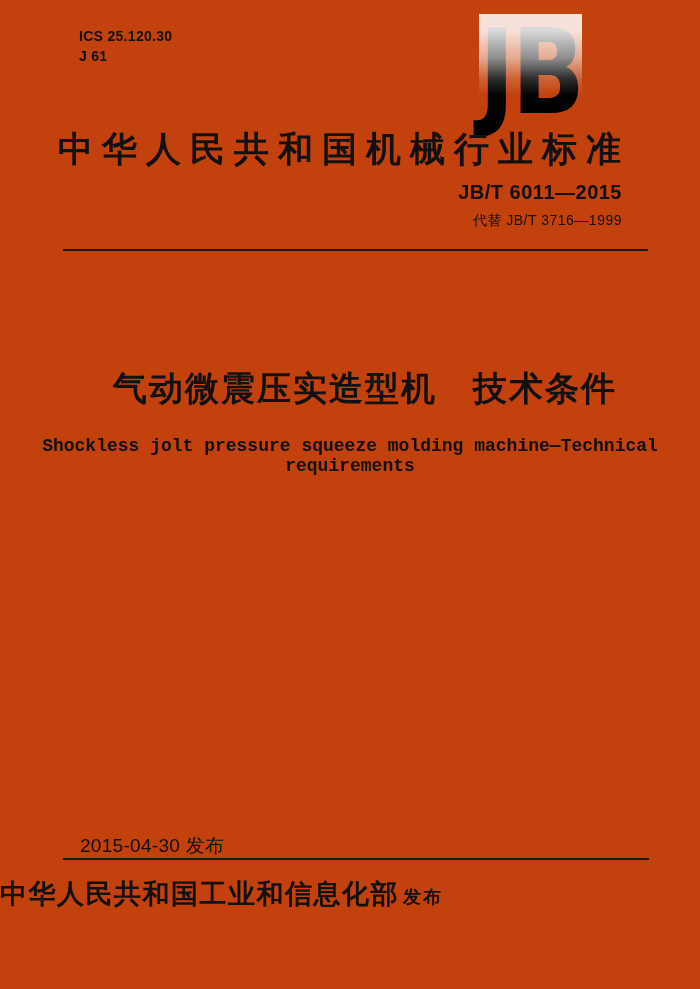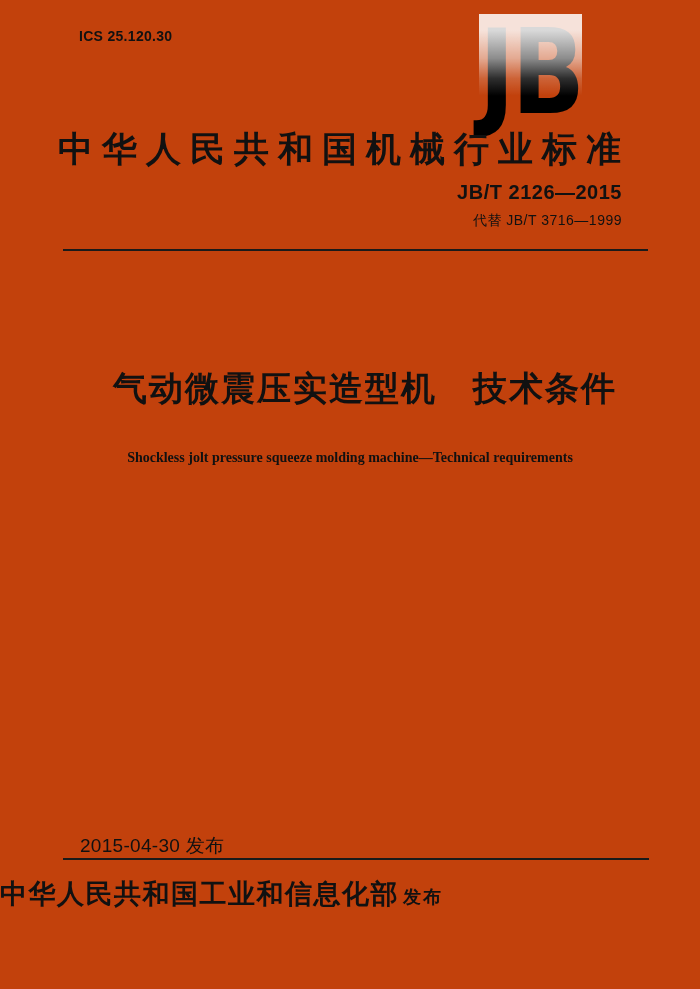--- a/index.html
+++ b/index.html
@@ -67,22 +67,22 @@
     position:absolute;left:0;top:366px;width:700px;
     text-align:center;
     font-size:34px;font-weight:bold;
     letter-spacing:2px;
     white-space:pre;
     margin-left:15px;
   }
   .main-title-en{
     position:absolute;left:0;top:436px;width:700px;
     text-align:center;
-    font-family:Liberation Serif, serif;
-    font-size:14px;font-weight:bold;margin-top:14px;
+    font-family:Liberation Mono, monospace;
+    font-size:18px;font-weight:bold;
   }
 
   
   .dates-row{
     position:absolute;left:80px;top:833px;width:568px;
     display:flex;justify-content:space-between;align-items:flex-start;
     font-size:19px;font-weight:normal;
     letter-spacing:0.3px;
     gap:36px;
   }
@@ -95,28 +95,29 @@
   .publisher{font-size:27px;font-weight:bold;letter-spacing:1.5px;}
   .publish-label{font-size:18px;font-weight:bold;letter-spacing:2px;}
 </style>
 </head>
 <body>
 
 <div class="page">
 
   <div class="meta-block">
     <div>ICS 25.120.30</div>
+    <div>J 61</div>
   </div>
 
   <div class="jb-logo">JB</div>
 
   <div class="std-title">中华人民共和国机械行业标准</div>
 
   <div class="std-number-block">
-    <div class="std-number">JB/T 2126—2015</div>
+    <div class="std-number">JB/T 6011—2015</div>
     <div class="std-replaces">代替 JB/T 3716—1999</div>
   </div>
 
   <div class="rule rule-top"></div>
 
   <div class="main-title-zh">气动微震压实造型机　技术条件</div>
   <div class="main-title-en">Shockless jolt pressure squeeze molding machine—Technical requirements</div>
 
   <div class="dates-row">
     <span>2015-04-30 发布</span>

